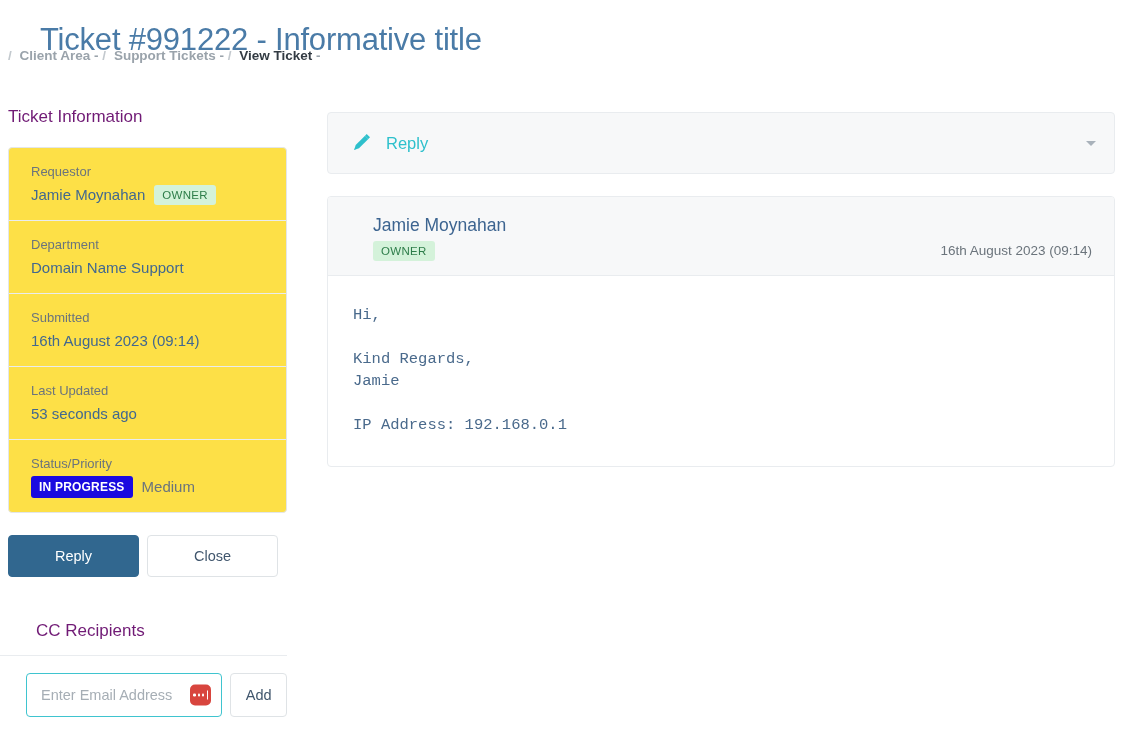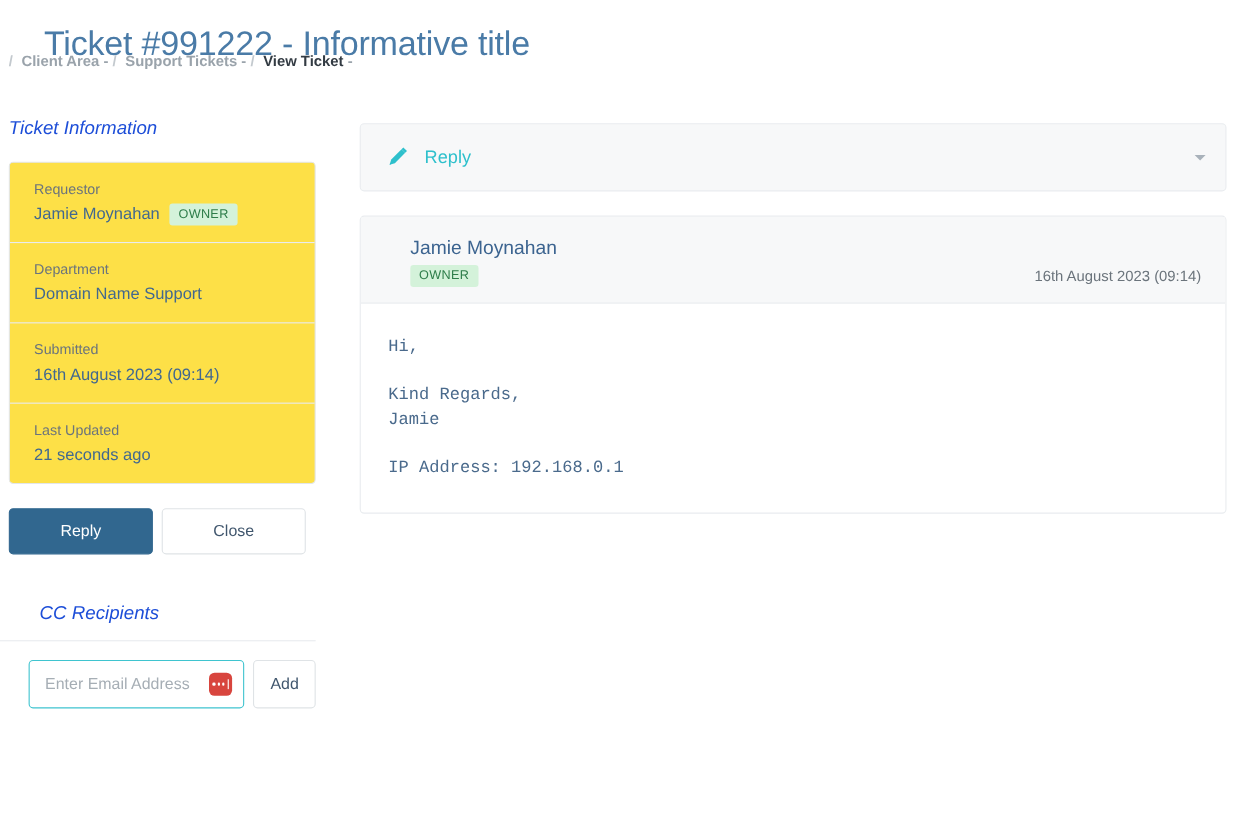--- a/index.html
+++ b/index.html
@@ -27,22 +27,22 @@
     font-weight: bold;
   }
   .breadcrumb .sep { color: #c3c9ce; margin: 0 4px 0 0; }
   .breadcrumb .crumb { color: #9aa3ab; }
   .breadcrumb .crumb.active { color: #333b43; }
   .breadcrumb .dash { color: #9aa3ab; }
 
   
   .sidebar { position: absolute; left: 0; top: 105px; width: 295px; }
   .side-heading {
-    font-size: 17px; color: #1d4ed8; font-weight: 400;
-    padding: 0 0 0 8px; line-height: 24px; margin: 0; font-style: italic;
+    font-size: 17px; color: #701a75; font-weight: 400;
+    padding: 0 0 0 8px; line-height: 24px; margin: 0;
   }
   .side-heading.with-rule {
     border-bottom: 1px solid #e9ecef;
     padding-bottom: 12px; margin-right: 8px; padding-left: 36px;
   }
 
   .info-panel {
     margin: 18px 8px 0 8px;
     border: 1px solid #e3e6e9;
     border-radius: 4px;
@@ -222,23 +222,30 @@
         <div class="info-value">Domain Name Support</div>
       </div>
 
       <div class="info-row">
         <div class="info-label">Submitted</div>
         <div class="info-value">16th August 2023 (09:14)</div>
       </div>
 
       <div class="info-row">
         <div class="info-label">Last Updated</div>
-        <div class="info-value">21 seconds ago</div>
-      </div>
-
+        <div class="info-value">53 seconds ago</div>
+      </div>
+
+      <div class="info-row">
+        <div class="info-label">Status/Priority</div>
+        <div class="info-value">
+          <span class="badge-status">IN PROGRESS</span>
+          <span class="priority-text">Medium</span>
+        </div>
+      </div>
 
     </div>
 
     <div class="btn-row">
       <button class="btn btn-primary">Reply</button>
       <button class="btn btn-default">Close</button>
     </div>
 
     <div class="cc-block">
       <h2 class="side-heading with-rule">CC Recipients</h2>

